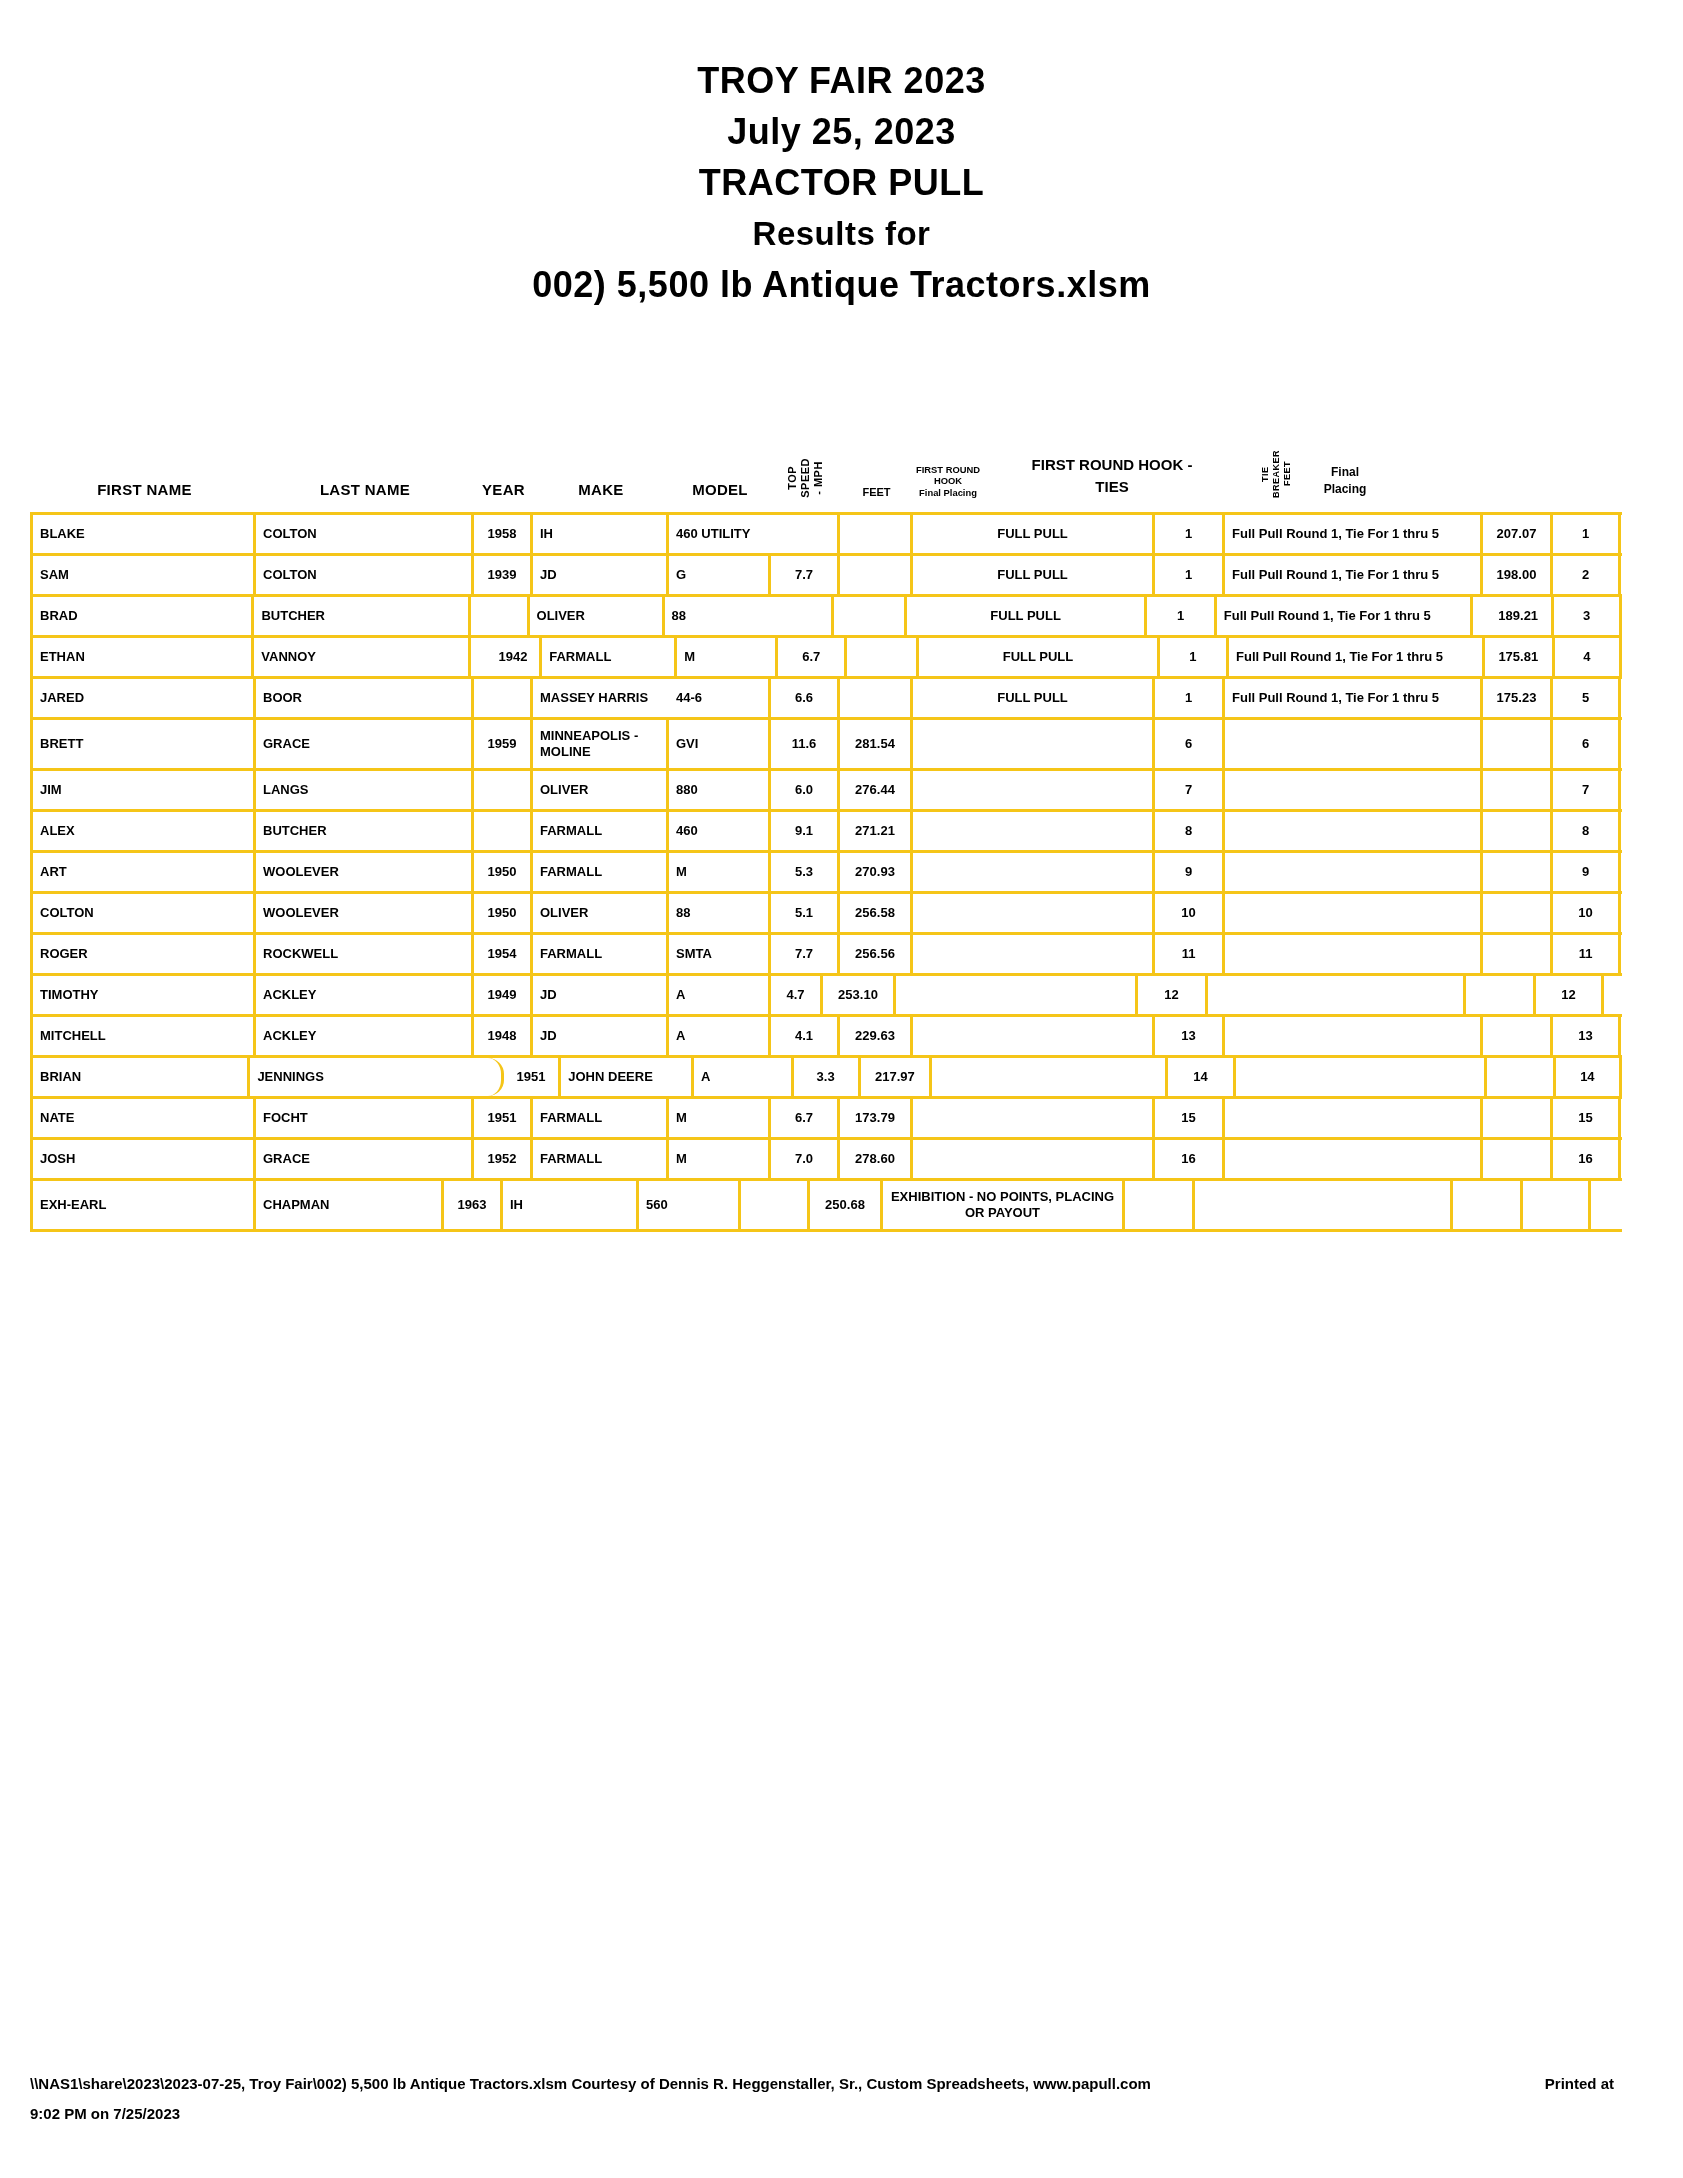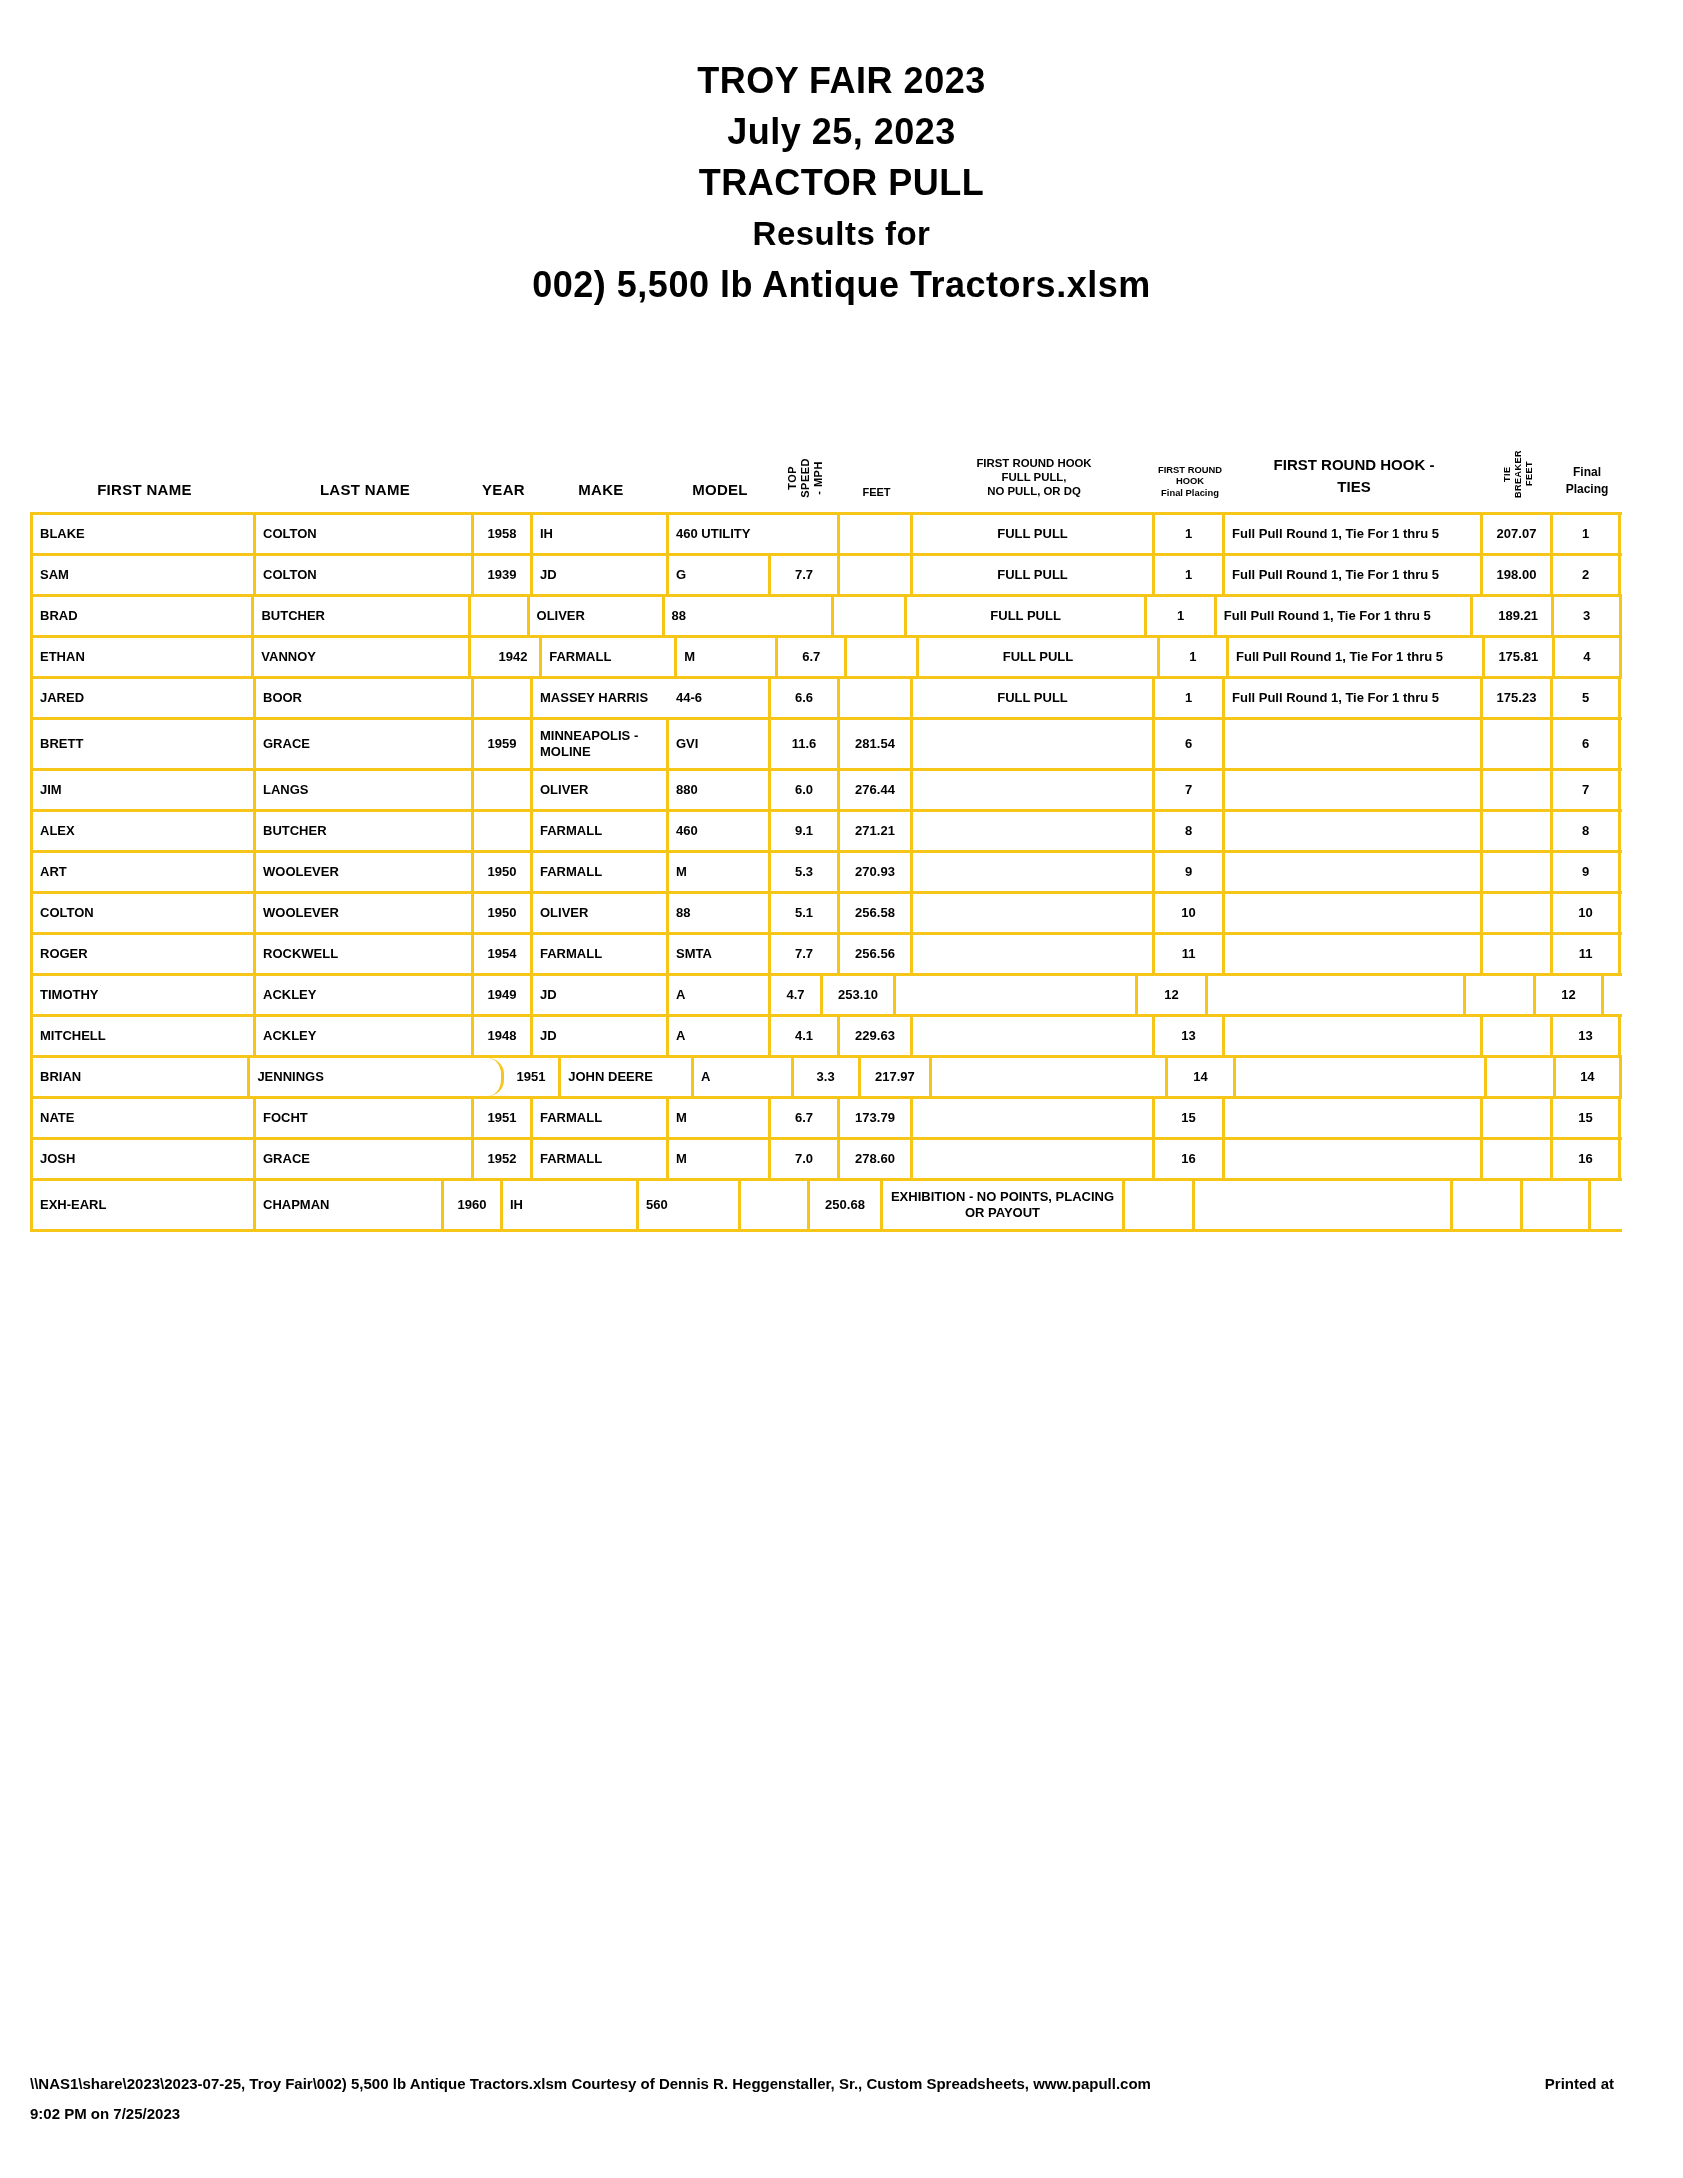--- a/index.html
+++ b/index.html
@@ -76,23 +76,20 @@
     <div class="th th-main" style="width:218px">LAST NAME</div>
     <div class="th th-main" style="width:59px">YEAR</div>
     <div class="th th-main" style="width:136px">MAKE</div>
     <div class="th th-main" style="width:102px">MODEL</div>
     <div class="th" style="width:69px">
         <span class="vert">TOP
 SPEED
 - MPH</span>
       </div>
     <div class="th th-feet" style="width:73px">FEET</div>
-    <div class="th th-hook" style="width:242px">FIRST ROUND HOOK
-FULL PULL,
-NO PULL, OR DQ</div>
     <div class="th th-hookplace" style="width:70px">FIRST ROUND
 HOOK
 Final Placing</div>
     <div class="th th-ties" style="width:258px">FIRST ROUND HOOK -
 TIES</div>
     <div class="th" style="width:70px">
         <span class="vert vert-small">TIE
 BREAKER
 FEET</span>
       </div>
@@ -319,21 +316,21 @@
         <div class="cell center" style="width: 73px;">278.60</div>
         <div class="cell center wrap" style="width: 242px;"></div>
         <div class="cell center" style="width: 70px;">16</div>
         <div class="cell left" style="width: 258px;"></div>
         <div class="cell center" style="width: 70px;"></div>
         <div class="cell center" style="width: 68px;">16</div>
       </div>
       <div class="trow tall">
         <div class="cell left" style="width: 223px;">EXH-EARL</div>
         <div class="cell left" style="width: 188px;">CHAPMAN</div>
-        <div class="cell center" style="width: 59px;">1960</div>
+        <div class="cell center" style="width: 59px;">1963</div>
         <div class="cell left wrap" style="width: 136px;">IH</div>
         <div class="cell left" style="width: 102px;">560</div>
         <div class="cell center" style="width: 69px;"></div>
         <div class="cell center" style="width: 73px;">250.68</div>
         <div class="cell center wrap" style="width: 242px;">EXHIBITION - NO POINTS, PLACING OR PAYOUT</div>
         <div class="cell center" style="width: 70px;"></div>
         <div class="cell left" style="width: 258px;"></div>
         <div class="cell center" style="width: 70px;"></div>
         <div class="cell center" style="width: 68px;"></div>
       </div>

